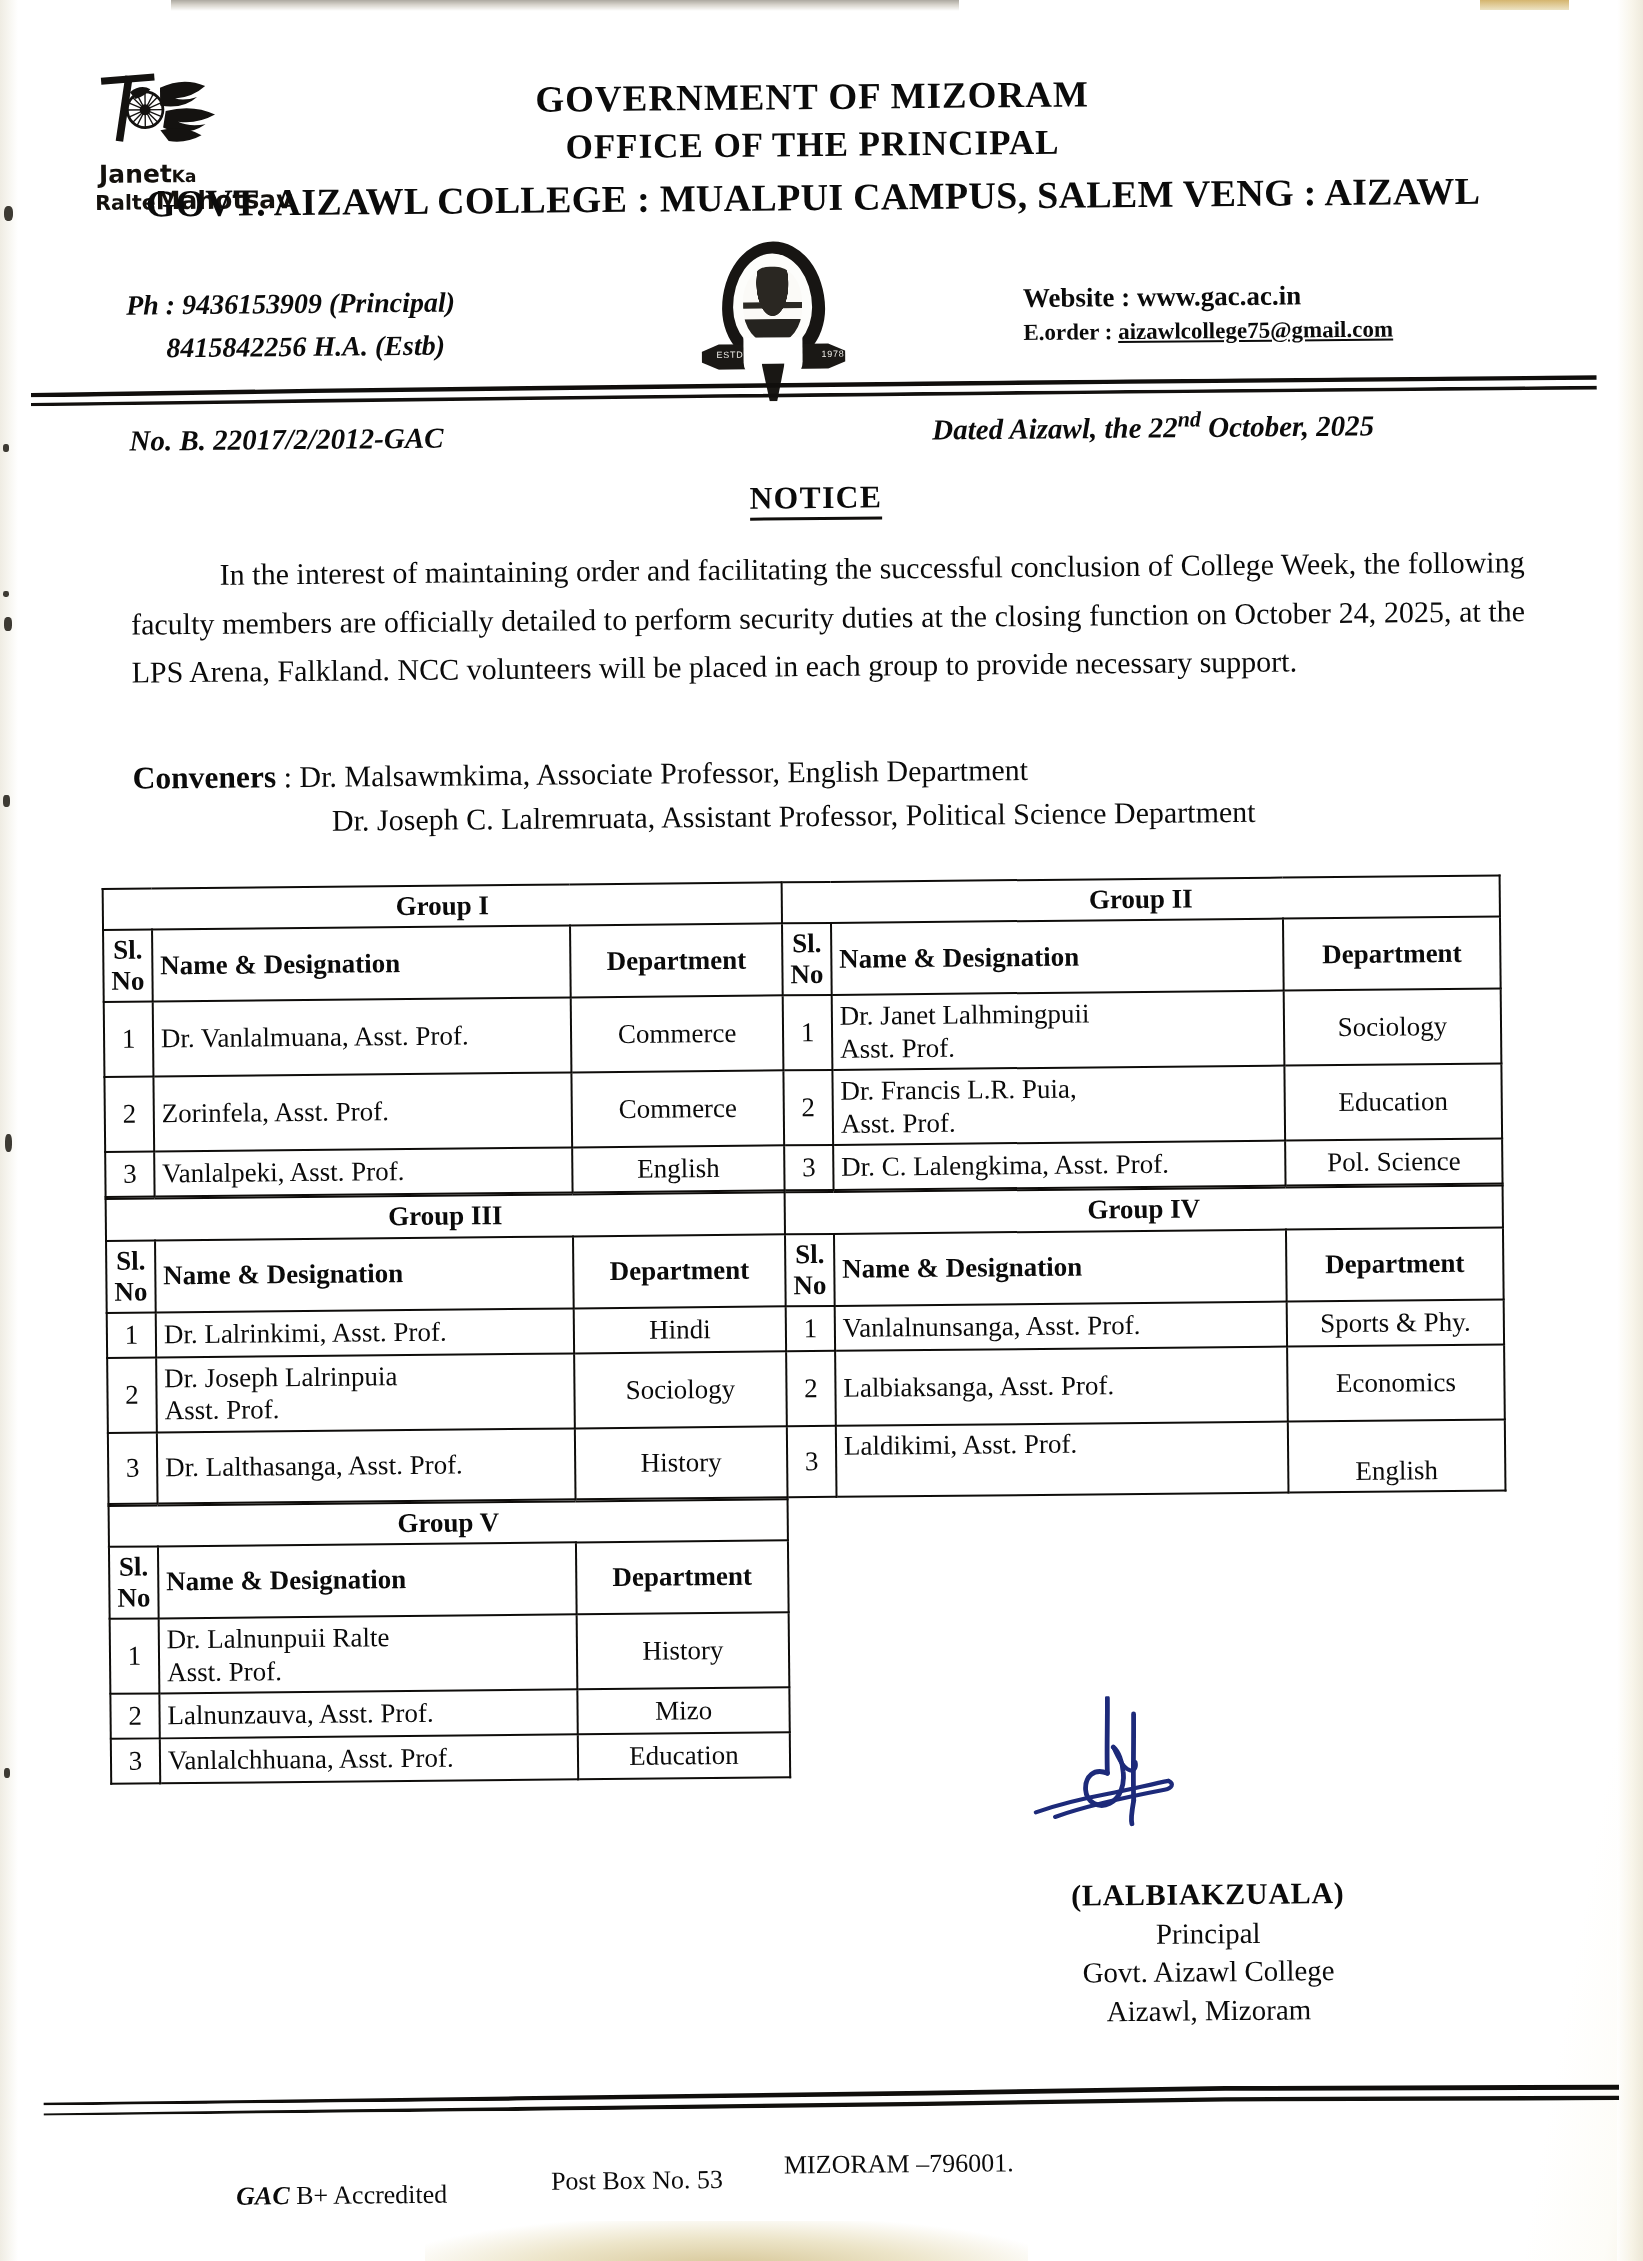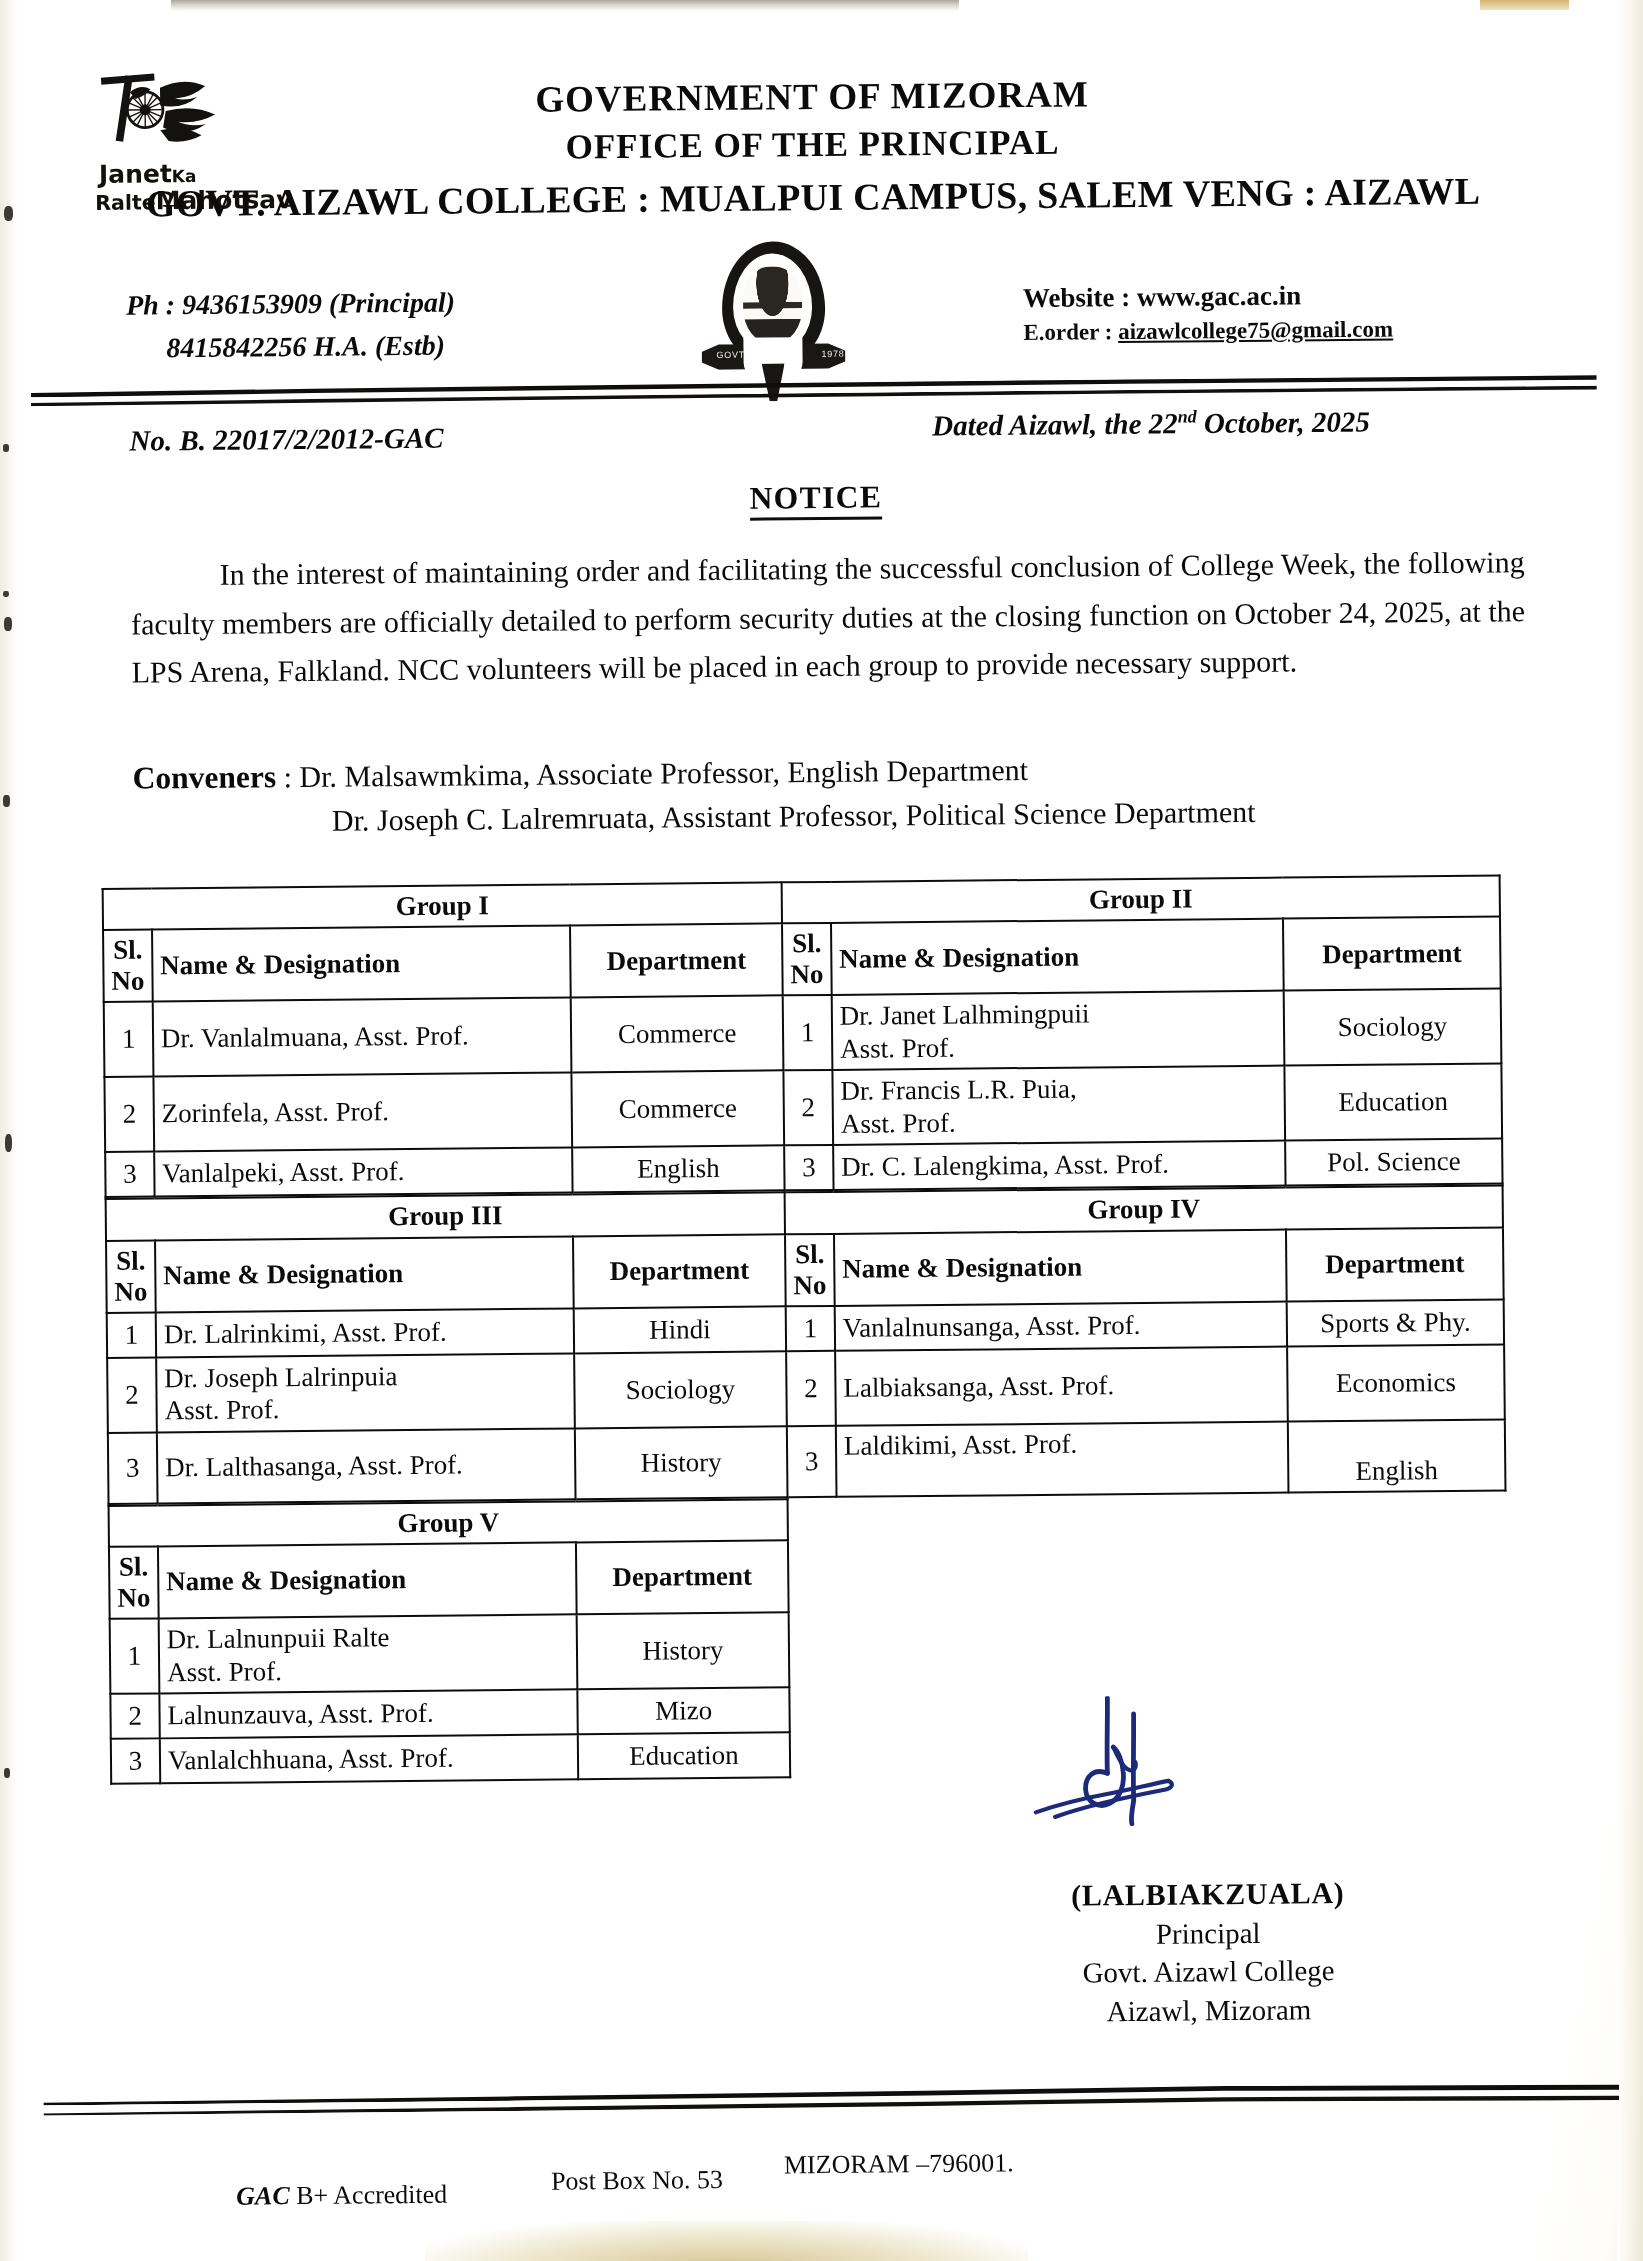--- a/index.html
+++ b/index.html
@@ -133,21 +133,21 @@
     position:absolute; left:0; top:1.4px; width:100%; height:7.5px; background:#100e0c;
     clip-path: polygon(0 42%, 18% 20%, 44% 6%, 70% 0, 100% 6%, 100% 64%, 70% 58%, 44% 64%, 18% 78%, 0 100%);
   }
   .rule-top .r2 {
     position:absolute; left:0; top:11.6px; width:100%; height:6.2px; background:#12100e;
     clip-path: polygon(0 48%, 18% 26%, 44% 12%, 70% 4%, 100% 10%, 100% 70%, 70% 64%, 44% 70%, 18% 84%, 0 100%);
   }
 
   .refno { position:absolute; left:136px; top:418px; font-size:29px; font-weight:bold; font-style:italic; }
   .dated { position:absolute; left:939px; top:410px; font-size:29px; font-weight:bold; font-style:italic; }
-  .dated sup { font-size:18px; }
+  .dated sup { font-size:22px; }
 
   .notice-title {
     position:absolute; left:0; top:480px; width:1644px; text-align:center;
     font-size:31.5px; font-weight:bold; letter-spacing:1.4px;
   }
   .notice-title span { border-bottom:3.4px solid #100e0c; padding-bottom:2.1px; }
 
   
   .para {
     position:absolute; left:136px; top:545px; width:1394px;
@@ -271,21 +271,21 @@
     <div style="padding-left:40px;">8415842256 H.A. (Estb)</div>
   </div>
 
   <div class="seal">
     <div class="oval"></div>
     <div class="inner"></div>
     <div class="crest"></div>
     <div class="ribbon"></div>
     <div class="ribbon-cut"></div>
     <div class="stem"></div>
-    <div class="yr yrL">GOVT</div>
+    <div class="yr yrL">ESTD</div>
     <div class="yr yrR">1978</div>
   </div>
 
   <div class="contact-right">
     <div>Website  : www.gac.ac.in</div>
     <div class="small"><span>E.order : </span><span class="mail-u">aizawlcollege75@gmail.com</span></div>
   </div>
 
   <div class="rule-top">
     <div class="r1"></div>

